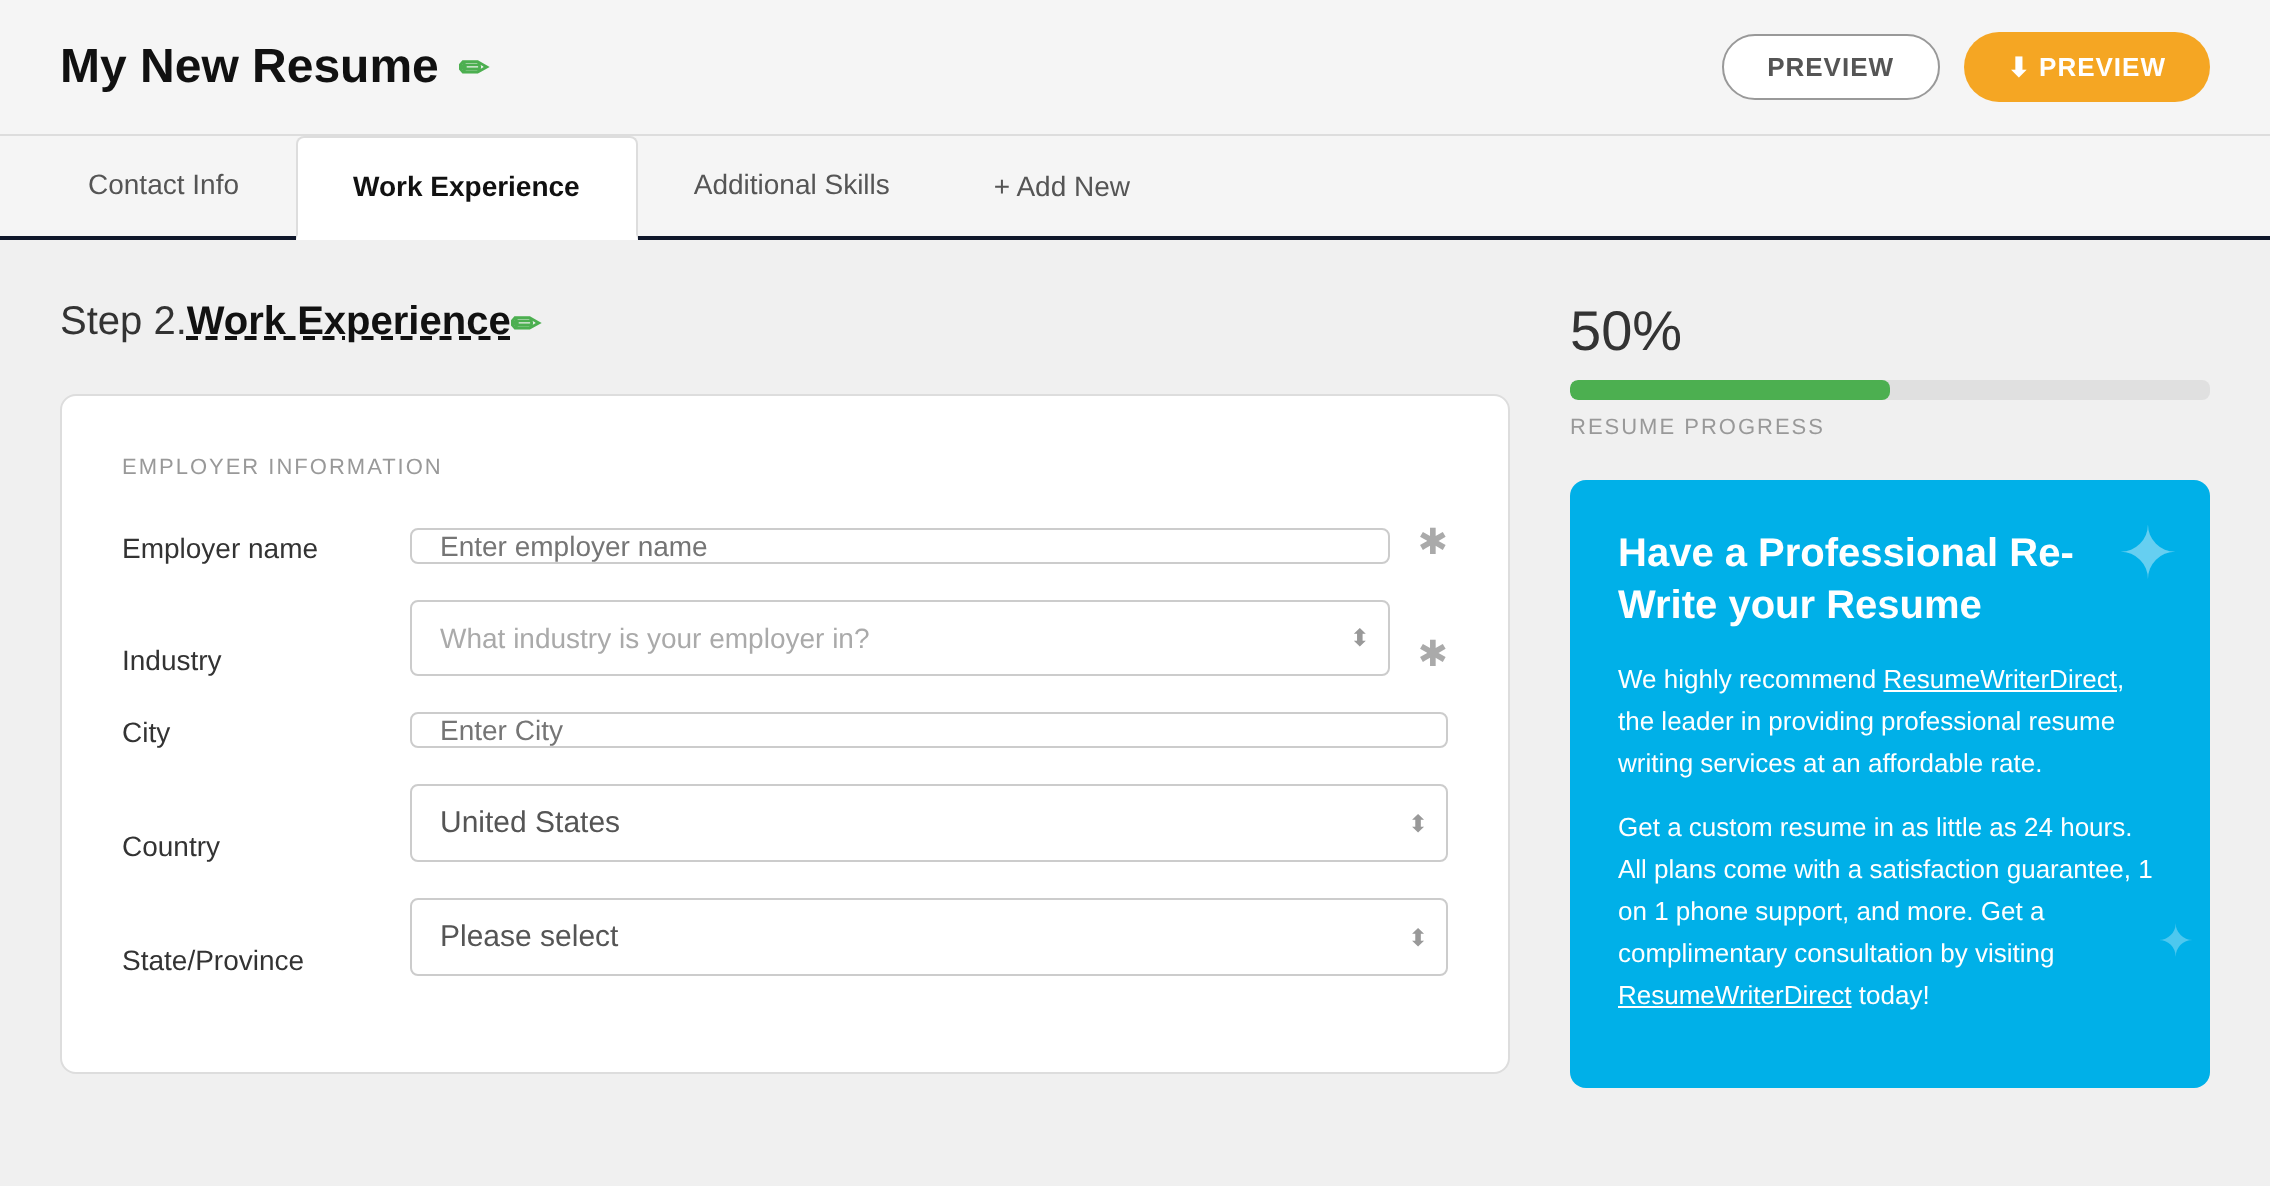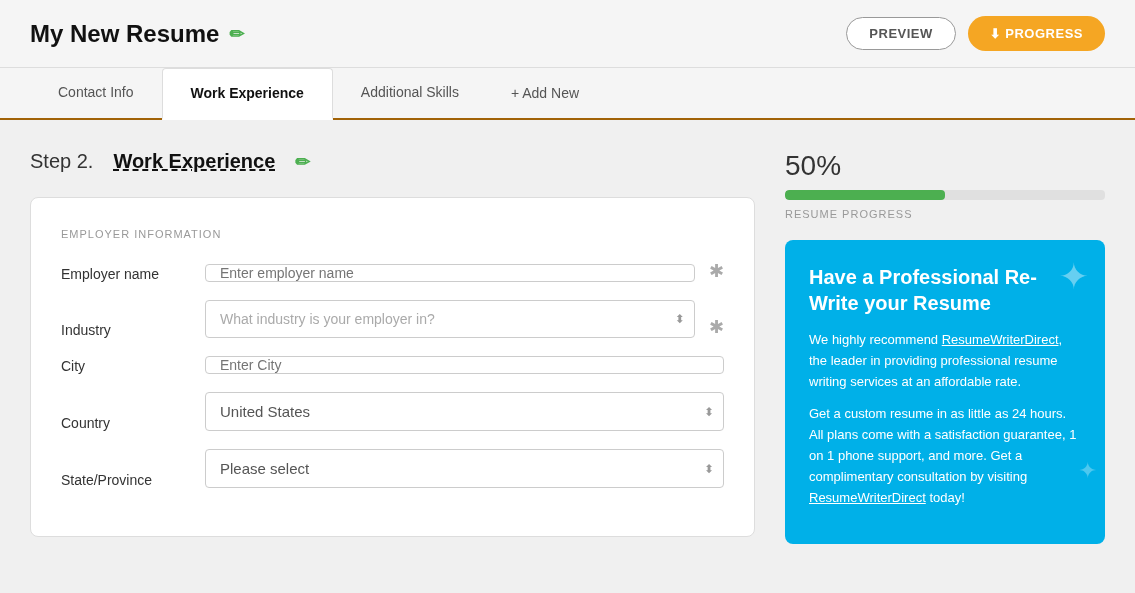--- a/index.html
+++ b/index.html
@@ -56,22 +56,22 @@
       font-size: 13px;
       font-weight: bold;
       letter-spacing: 0.5px;
       display: flex;
       align-items: center;
       gap: 6px;
     }
     .tabs {
       background: #f5f5f5;
       display: flex;
-      padding: 0 30px;
-      border-bottom: 2px solid #a16207;
+      padding: 0 16px;
+      border-bottom: 2px solid #0f172a;
     }
     .tab {
       padding: 16px 28px;
       cursor: pointer;
       color: #555;
       font-size: 14px;
       border-bottom: 3px solid transparent;
       margin-bottom: -2px;
       white-space: nowrap;
     }
@@ -98,21 +98,21 @@
     }
     .left-panel {
       flex: 1;
     }
     .step-title {
       font-size: 20px;
       font-weight: bold;
       color: #111;
       display: flex;
       align-items: center;
-      gap: 20px;
+      gap: 0;
       margin-bottom: 24px;
     }
     .step-label {
       font-weight: normal;
       color: #333;
     }
     .step-title .edit-icon {
       color: #4caf50;
     }
     .employer-section {
@@ -278,21 +278,21 @@
 </head>
 <body>
 
 <div class="header">
   <div class="header-title">
     <span>My New Resume</span>
     <span class="edit-icon">✏</span>
   </div>
   <div class="header-buttons">
     <button class="btn-preview">PREVIEW</button>
-    <button class="btn-download">⬇ PROGRESS</button>
+    <button class="btn-download">⬇ PREVIEW</button>
   </div>
 </div>
 
 <div class="tabs">
   <div class="tab">Contact Info</div>
   <div class="tab active">Work Experience</div>
   <div class="tab">Additional Skills</div>
   <div class="tab tab-add">+ Add New</div>
 </div>
 

